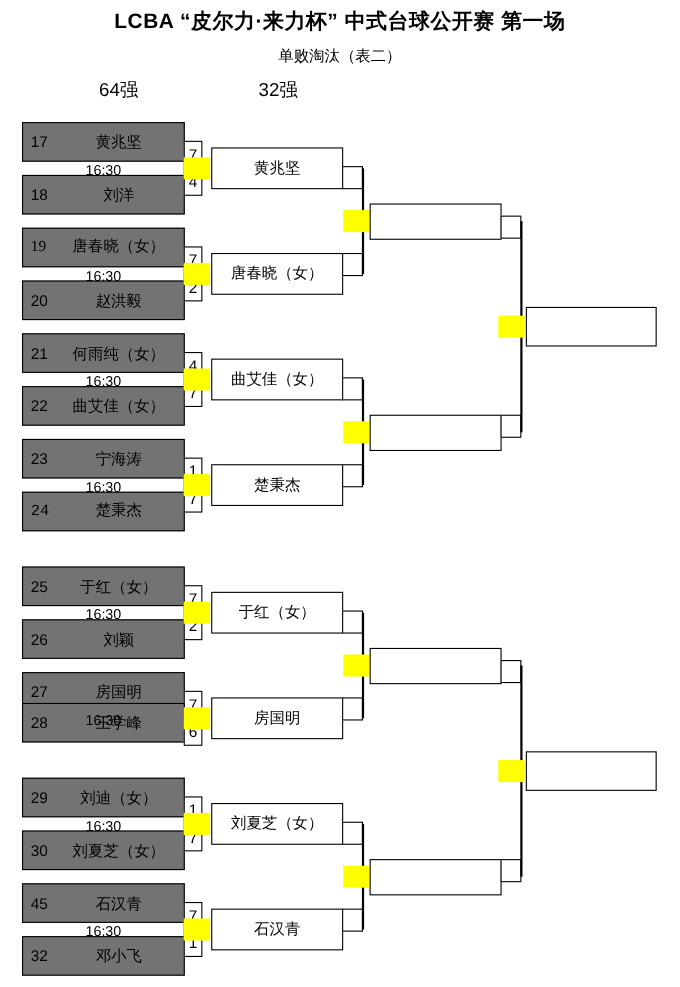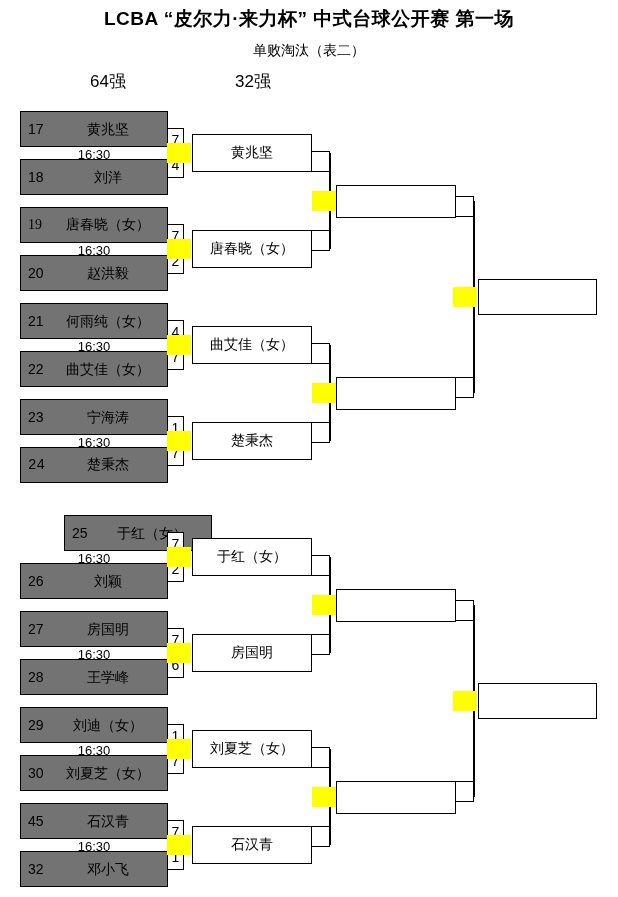--- a/index.html
+++ b/index.html
@@ -225,40 +225,40 @@
 <div class="scell" style="top: 416px;">1</div>
 <div class="pbox" style="top: 447px; font-family: Liberation Mono, monospace;">
     <span class="seed">24</span>
     <span class="pname">楚秉杰</span>
   </div>
 <div class="scell" style="top: 441px;">7</div>
 <div class="timelbl" style="top: 436px;">16:30</div>
 <div class="ysq" style="left: 167px; top: 431px;"></div>
 <div class="wbox2" style="top: 422px;">楚秉杰</div>
 <div class="stub2" style="top: 422px;"></div>
-<div class="pbox" style="top: 515px; margin-left: 44px;">
+<div class="pbox" style="top: 515px;">
     <span class="seed">25</span>
     <span class="pname">于红（女）</span>
   </div>
 <div class="scell" style="top: 532px;">7</div>
 <div class="pbox" style="top: 563px;">
     <span class="seed">26</span>
     <span class="pname">刘颖</span>
   </div>
 <div class="scell" style="top: 557px;">2</div>
 <div class="timelbl" style="top: 552px;">16:30</div>
 <div class="ysq" style="left: 167px; top: 547px;"></div>
 <div class="wbox2" style="top: 538px;">于红（女）</div>
 <div class="stub2" style="top: 555px;"></div>
 <div class="pbox" style="top: 611px;">
     <span class="seed">27</span>
     <span class="pname">房国明</span>
   </div>
 <div class="scell" style="top: 628px;">7</div>
-<div class="pbox" style="top: 659px; padding-left: 44px;">
+<div class="pbox" style="top: 639px; padding-left: 44px;">
     <span class="seed">28</span>
     <span class="pname">王学峰</span>
   </div>
 <div class="scell" style="top: 653px;">6</div>
 <div class="timelbl" style="top: 648px;">16:30</div>
 <div class="ysq" style="left: 167px; top: 643px;"></div>
 <div class="wbox2" style="top: 634px;">房国明</div>
 <div class="stub2" style="top: 634px;"></div>
 <div class="pbox" style="top: 707px;">
     <span class="seed">29</span>

